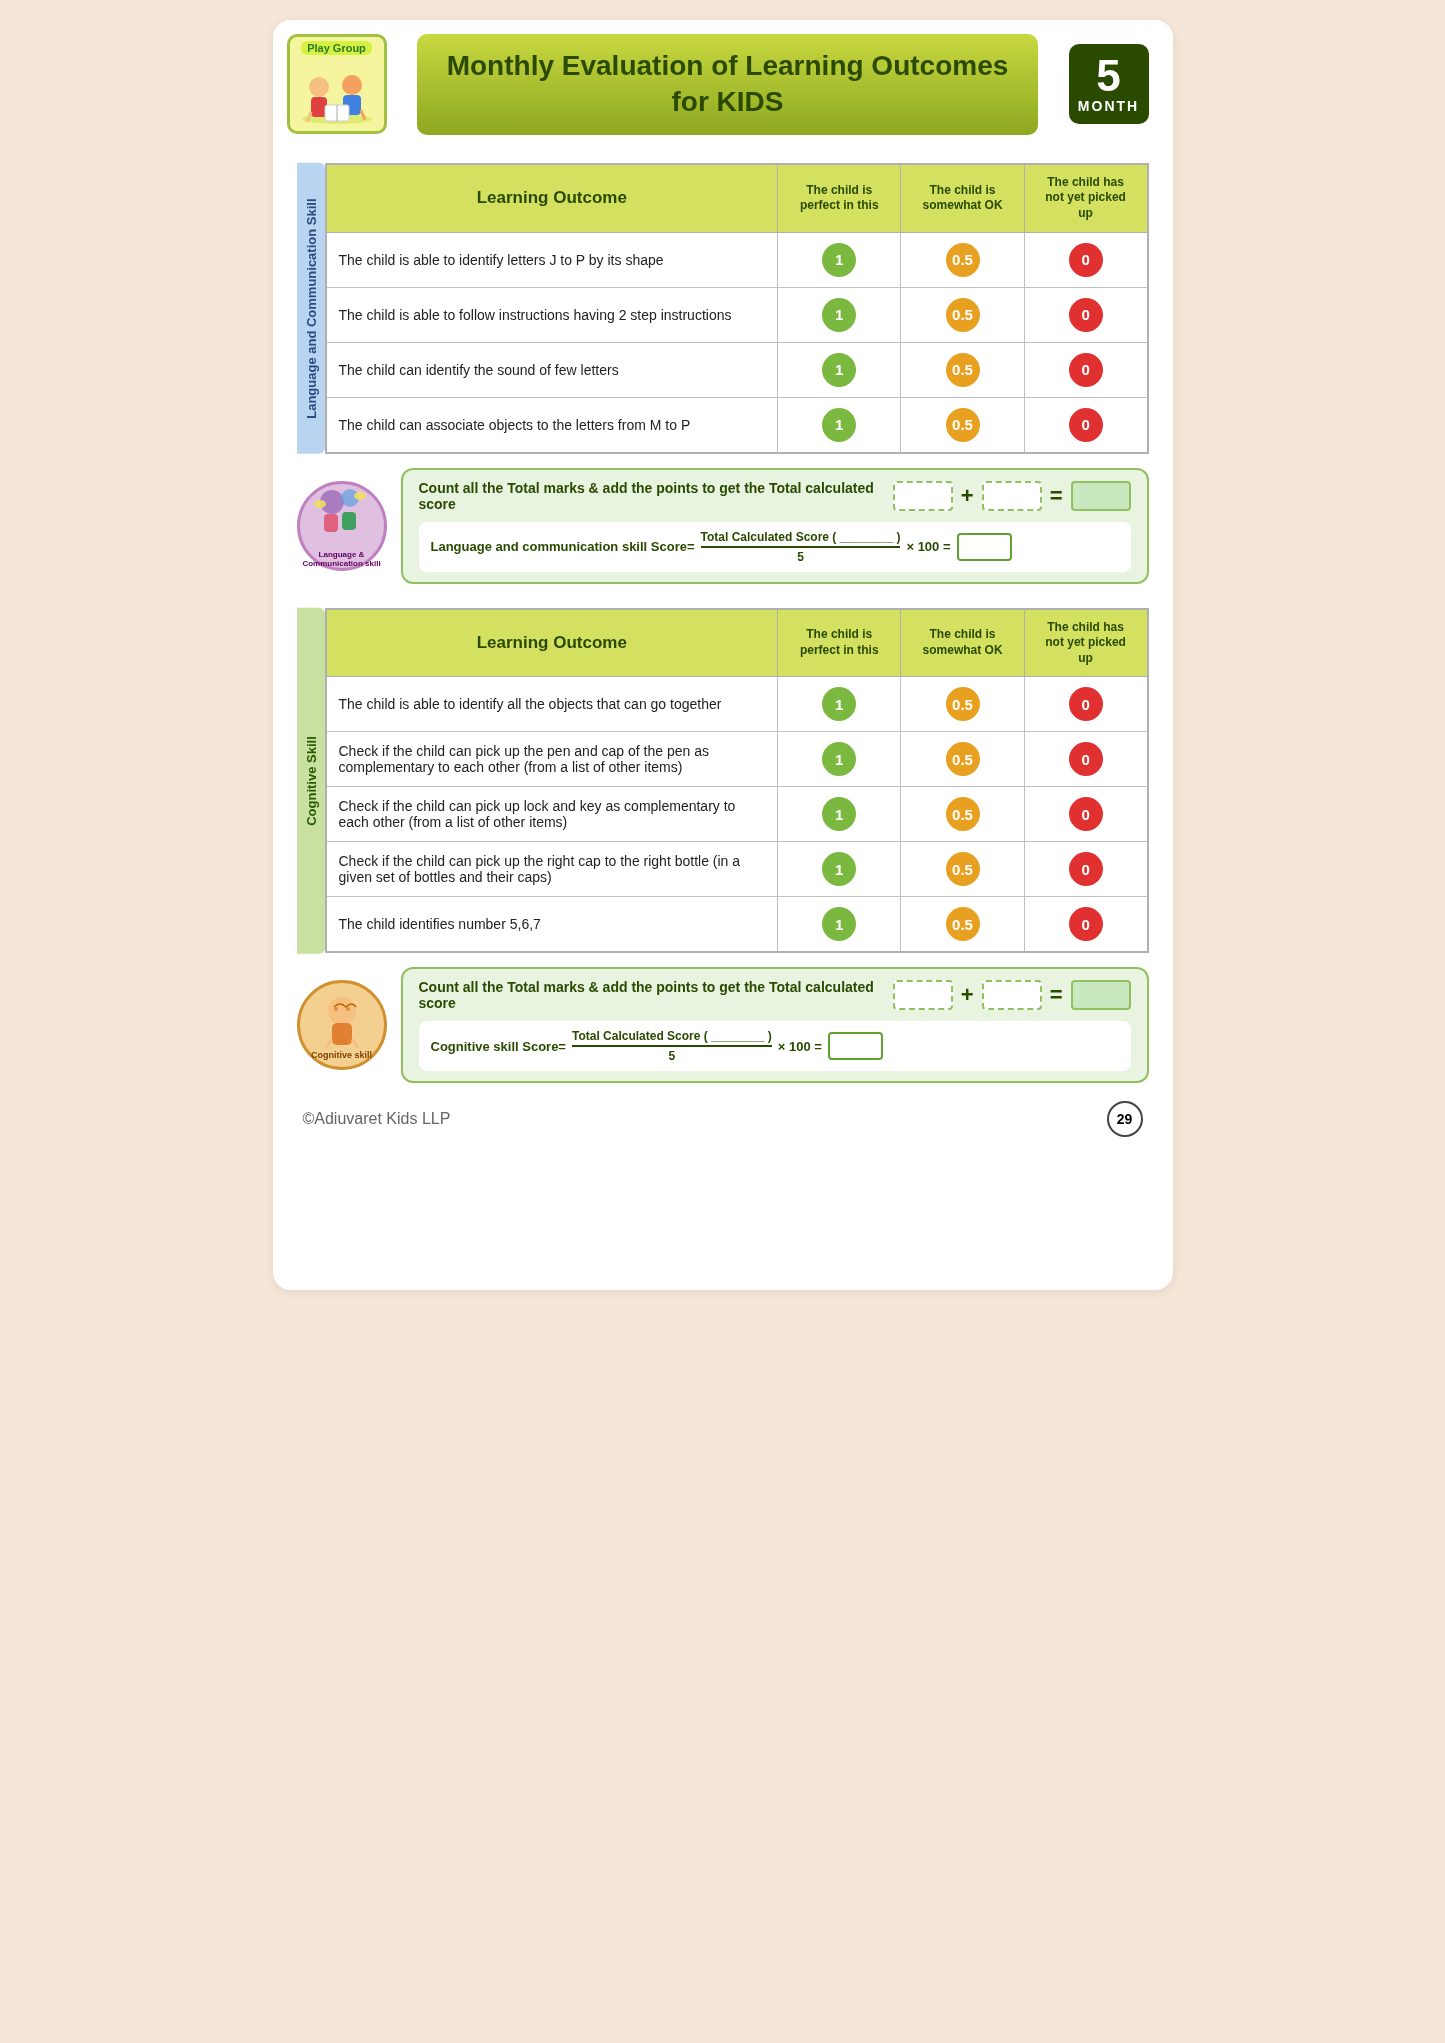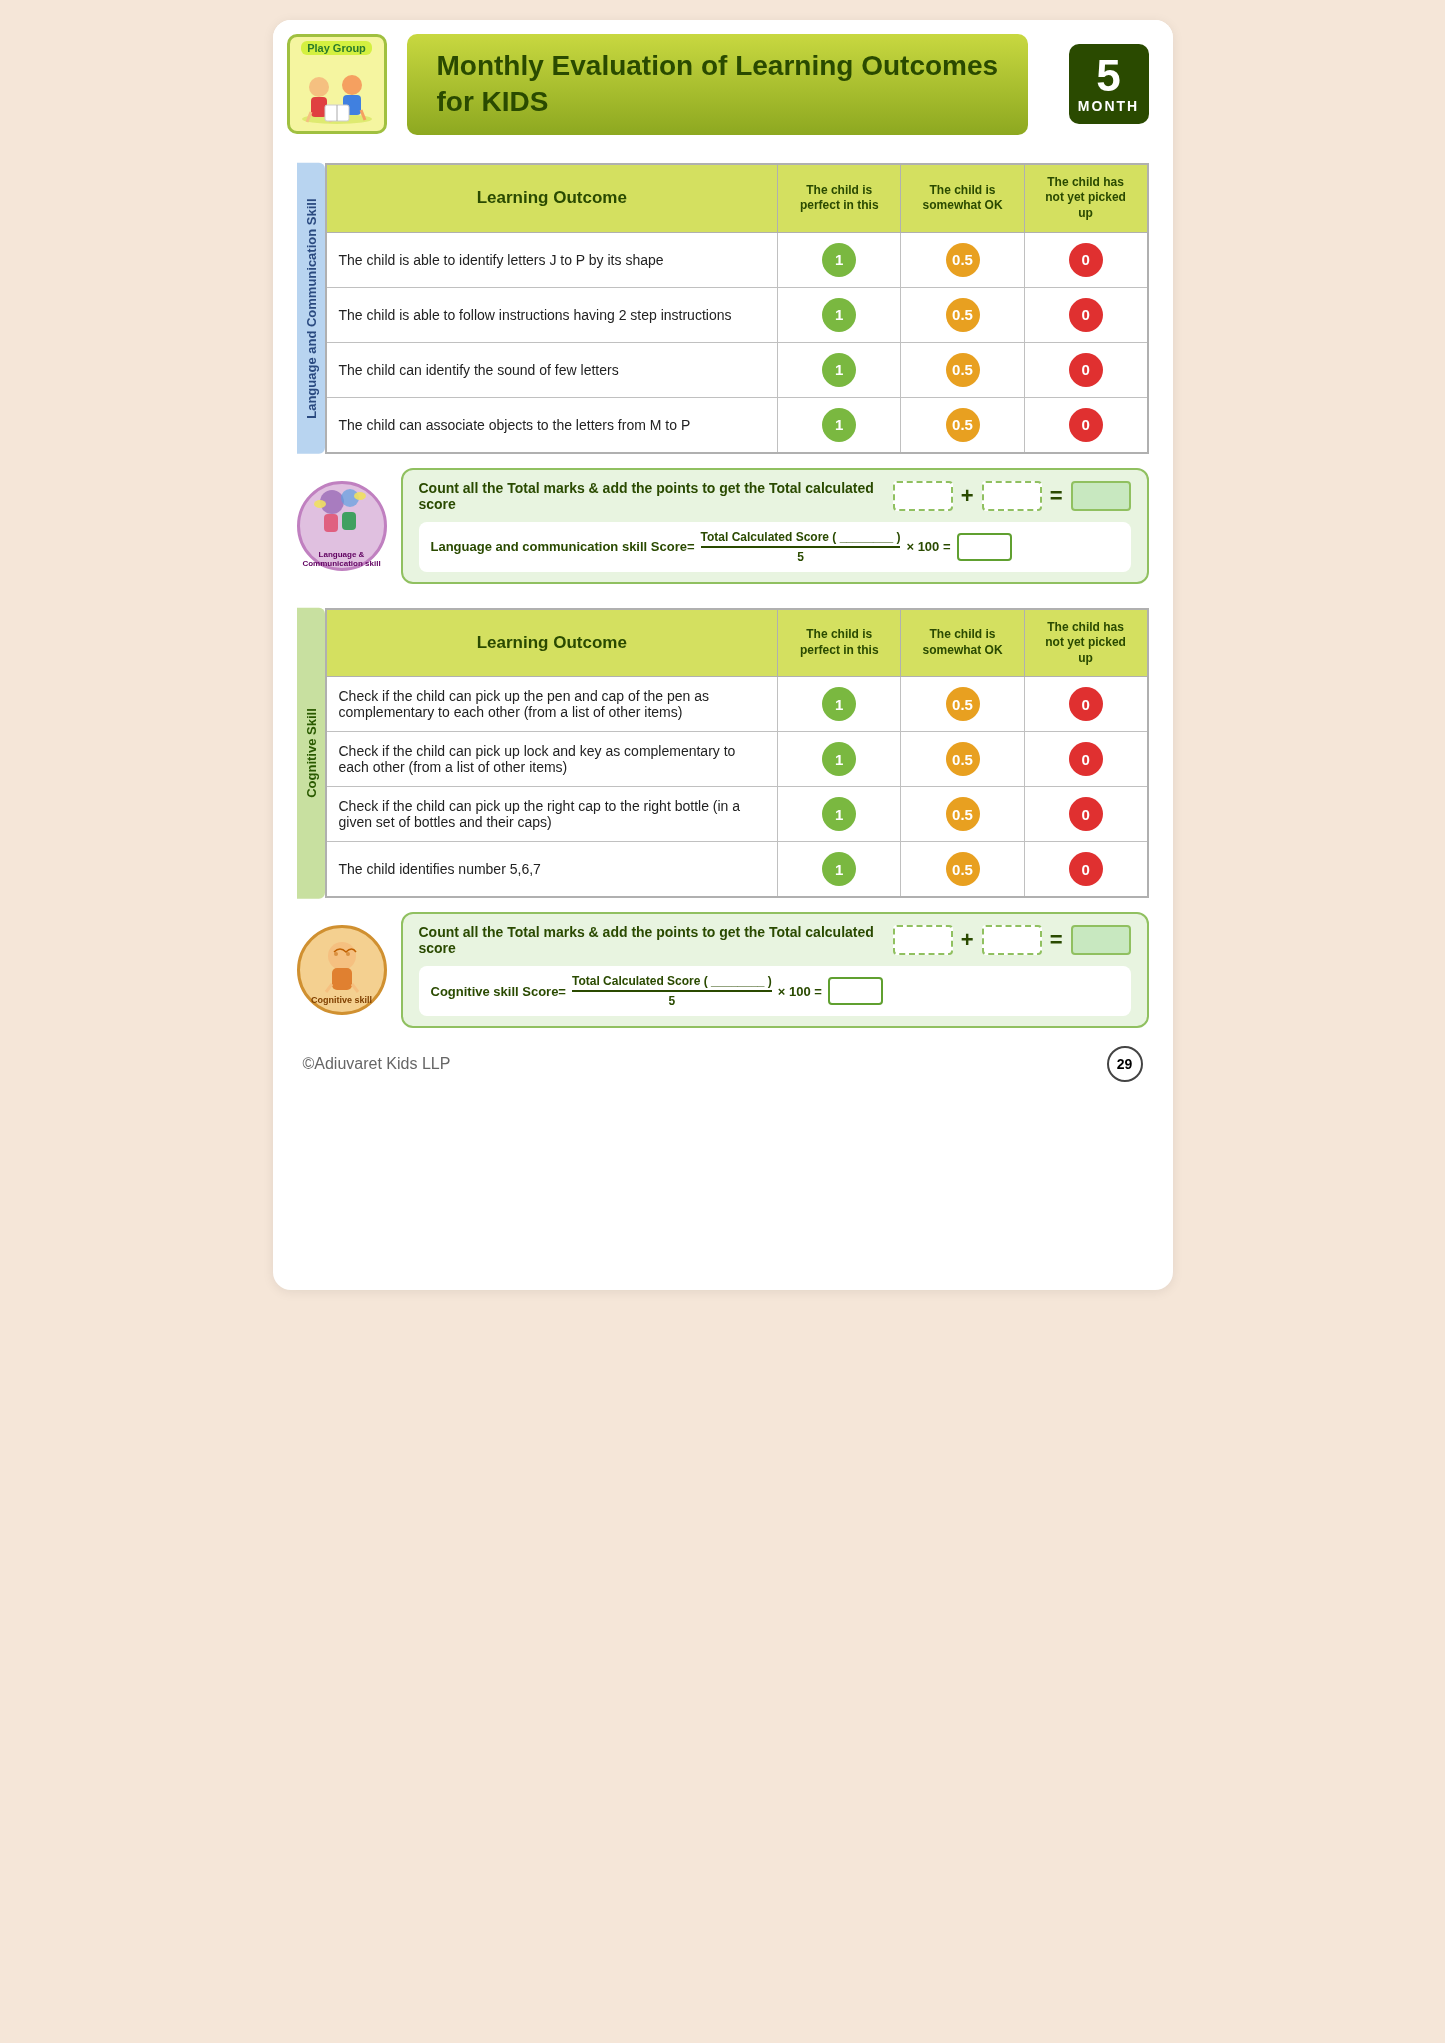--- a/index.html
+++ b/index.html
@@ -56,21 +56,21 @@
     .logo-img {
       width: 80px;
       height: 72px;
       display: flex;
       align-items: center;
       justify-content: center;
       font-size: 36px;
     }
     .header-title {
       flex: 1;
-      text-align: left;
+      text-align: center;
       padding: 0 20px;
     }
     .header-title h1 {
       font-size: 28px;
       font-weight: 900;
       color: #2a4a00;
       line-height: 1.3;
     }
     .header-bg {
       background: linear-gradient(to bottom, #c8d840, #8da820);
@@ -490,20 +490,26 @@
       <table class="skill-table">
         <thead>
           <tr>
             <th class="outcome-col">Learning Outcome</th>
             <th class="score-col">The child is perfect in this</th>
             <th class="score-col">The child is somewhat OK</th>
             <th class="score-col">The child has not yet picked up</th>
           </tr>
         </thead>
         <tbody id="cog-table-body">
+        <tr>
+      <td class="outcome-text">The child is able to identify all the objects that can go together</td>
+      <td class="score-cell"><span class="badge badge-green">1</span></td>
+      <td class="score-cell"><span class="badge badge-yellow">0.5</span></td>
+      <td class="score-cell"><span class="badge badge-red">0</span></td>
+    </tr>
             <tr>
       <td class="outcome-text">Check if the child can pick up the pen and cap of the pen as complementary to each other (from a list of other items)</td>
       <td class="score-cell"><span class="badge badge-green">1</span></td>
       <td class="score-cell"><span class="badge badge-yellow">0.5</span></td>
       <td class="score-cell"><span class="badge badge-red">0</span></td>
     </tr>
             <tr>
       <td class="outcome-text">Check if the child can pick up lock and key as complementary to each other (from a list of other items)</td>
       <td class="score-cell"><span class="badge badge-green">1</span></td>
       <td class="score-cell"><span class="badge badge-yellow">0.5</span></td>

